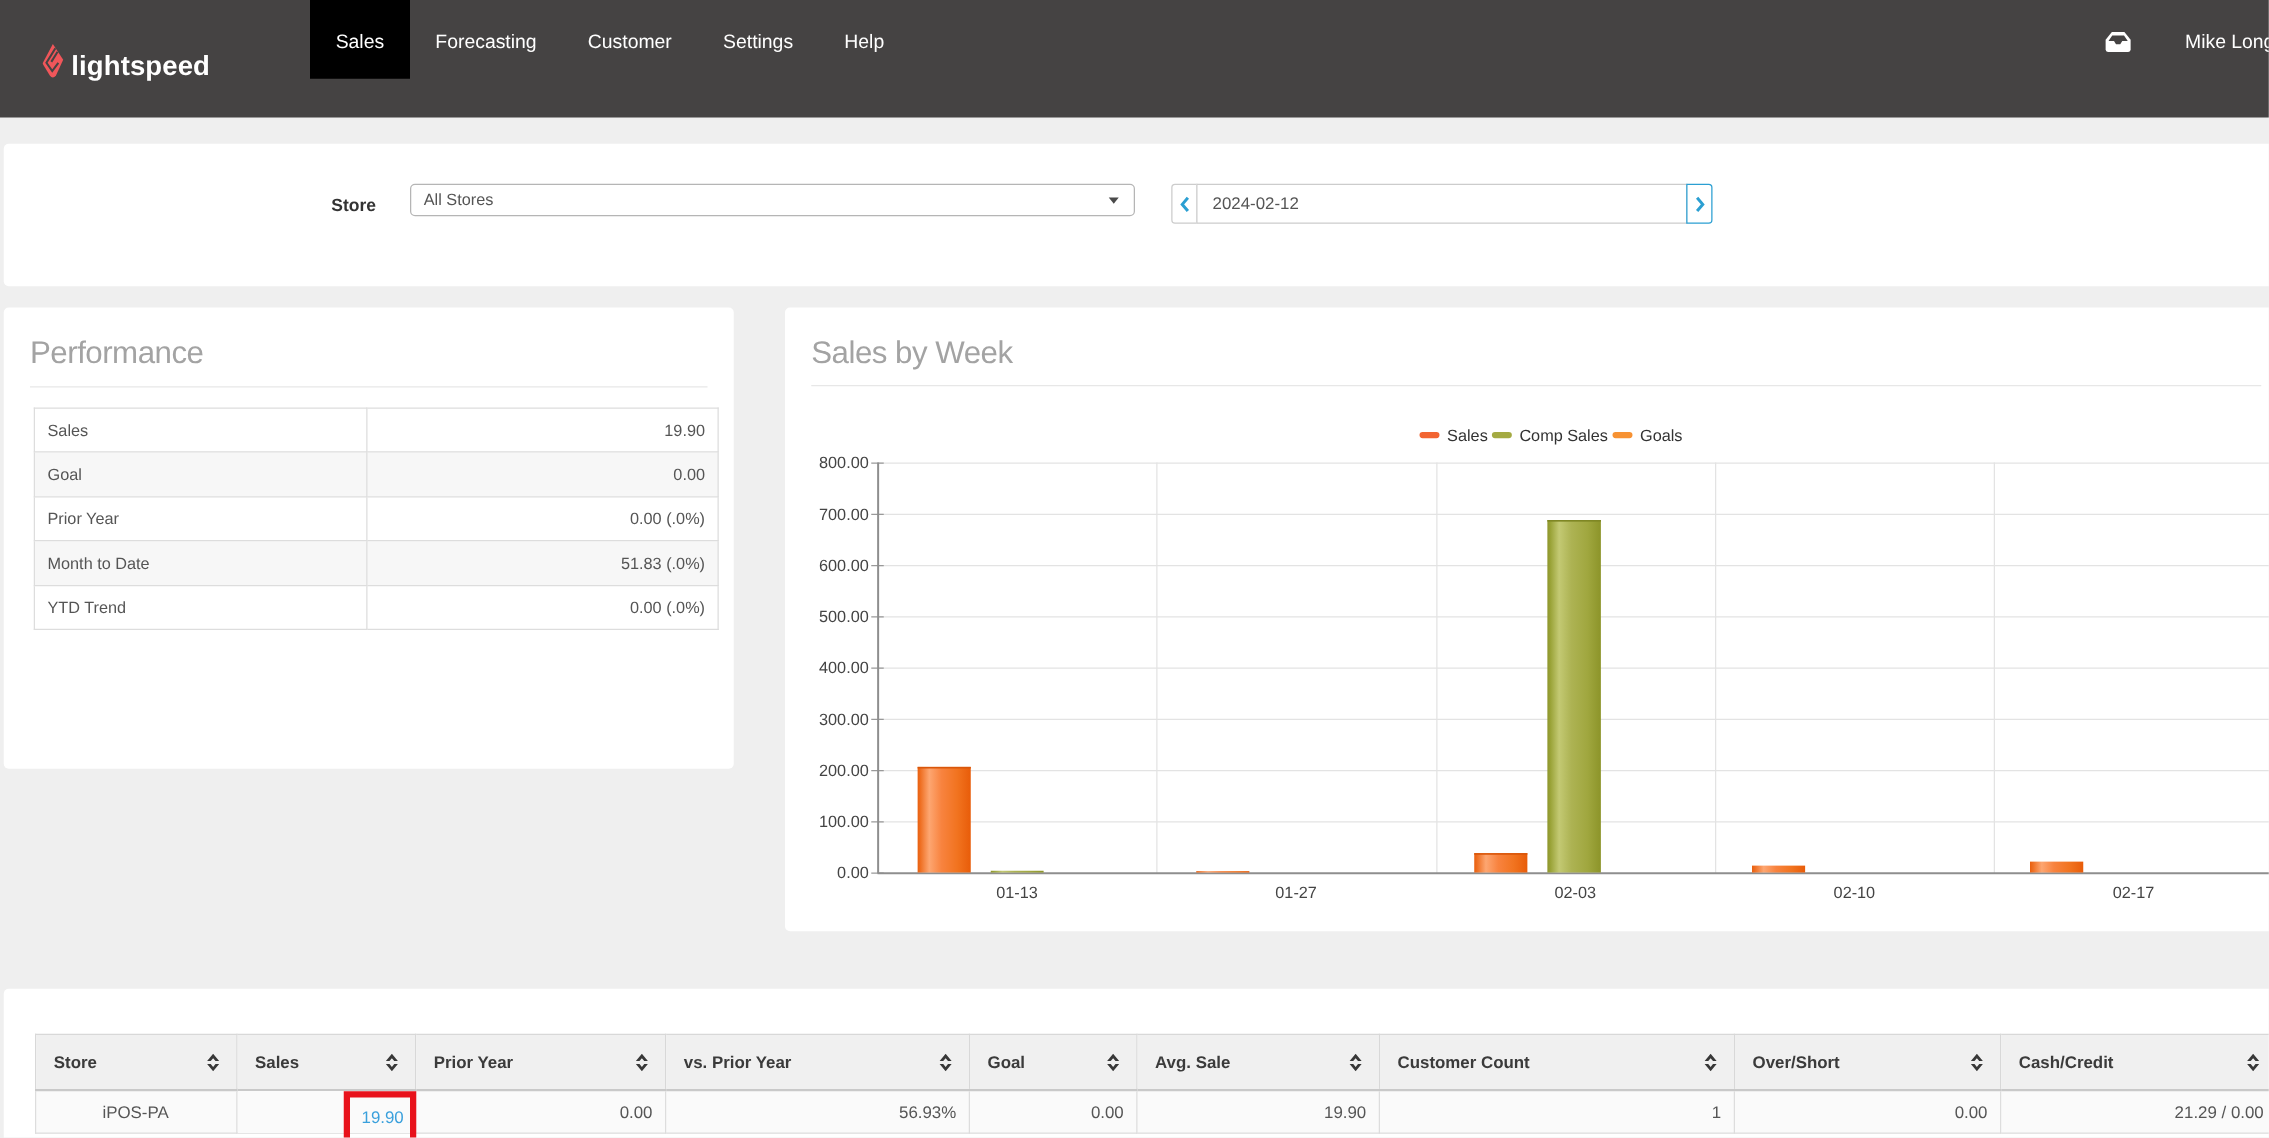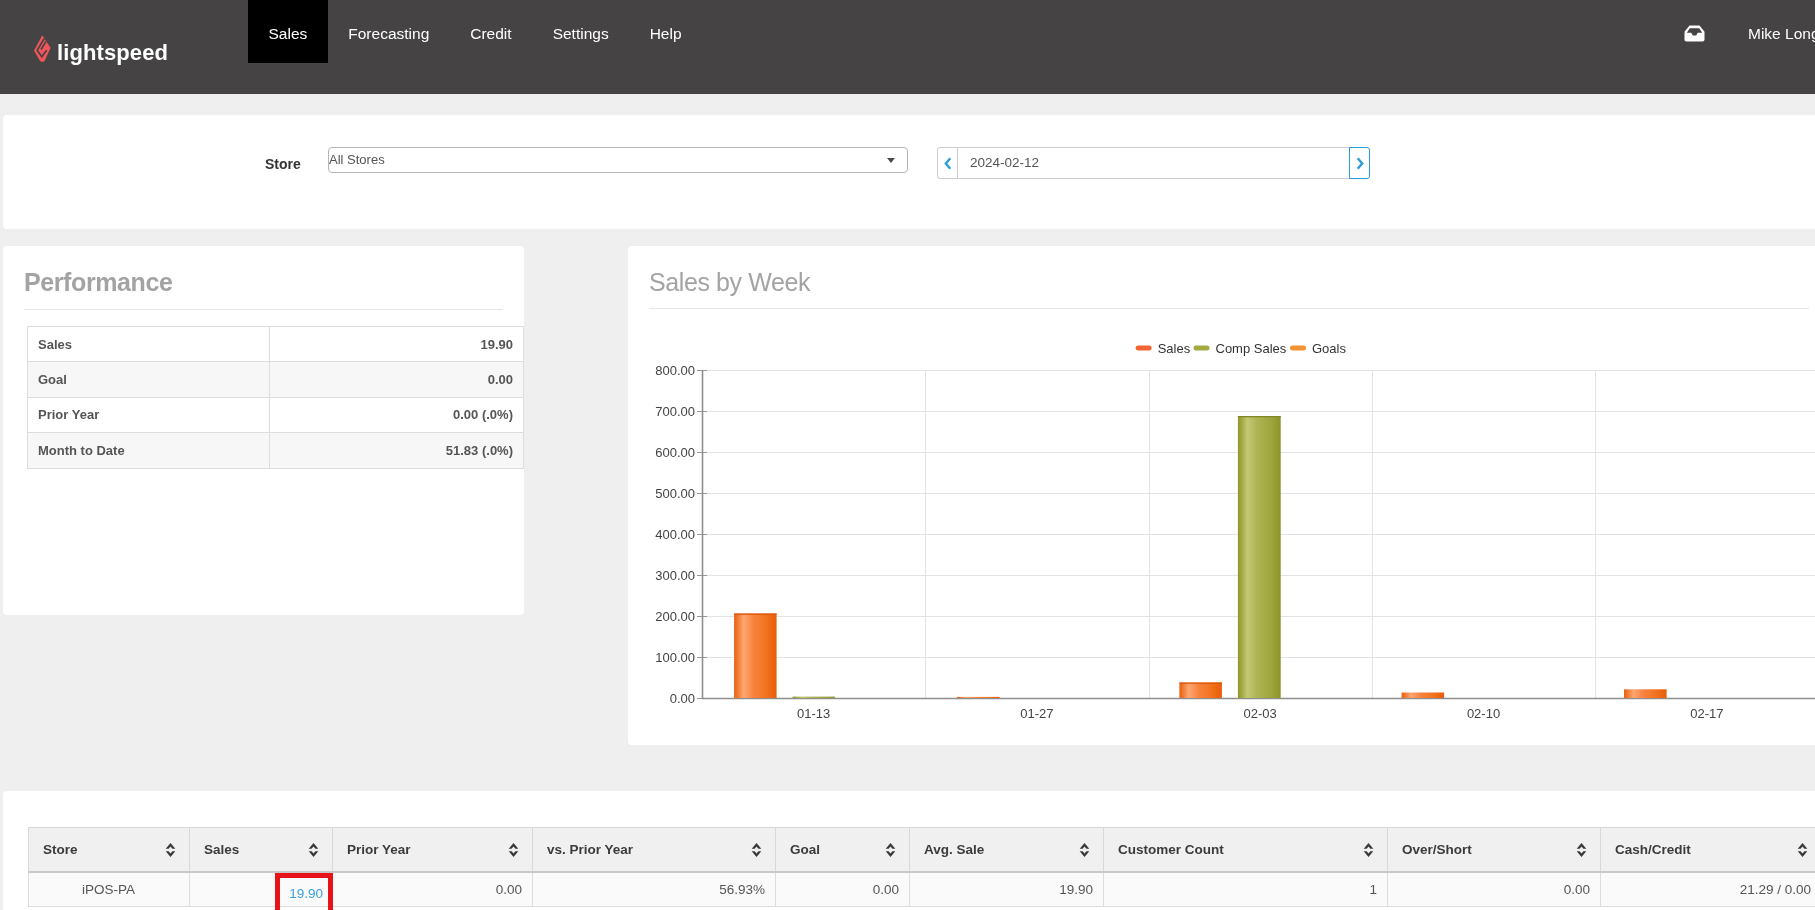--- a/index.html
+++ b/index.html
@@ -11,29 +11,29 @@
   #menu { position:absolute; left:248px; top:0; display:flex; }
   .mitem { height:63px; line-height:67px; padding:0 20.5px; color:#fff; font-size:15.5px; white-space:nowrap; }
   .mitem.active { background:#000; }
   #logotext { position:absolute; left:57px; top:40px; color:#fff; font-size:22px; font-weight:700; letter-spacing:0.1px; }
   #mikelong { position:absolute; left:1748px; top:25px; color:#fff; font-size:15.5px; }
 
   
   .panel { position:absolute; background:#fff; border-radius:4px; }
   #filter { left:3px; top:115px; width:1824px; height:114px; }
   #storelab { position:absolute; left:262px; top:41px; font-size:14px; font-weight:700; color:#333; }
-  #storesel { position:absolute; left:325px; top:32px; width:580px; height:26px; border:1px solid #b5b5b5; border-radius:4px; background:#fff; font-size:13px; color:#555; line-height:24px; padding-left:0; }
+  #storesel { position:absolute; left:325px; top:32px; width:580px; height:26px; border:1px solid #b5b5b5; border-radius:4px; background:#fff; font-size:13px; color:#555; line-height:24px; padding-left:10px; }
   #storesel .caret { position:absolute; right:12px; top:10px; width:0; height:0; border-left:4.5px solid transparent; border-right:4.5px solid transparent; border-top:5.5px solid #4a4a4a; }
   #dategrp { position:absolute; left:934px; top:32px; width:347px; height:32px; }
   #dateprev { position:absolute; left:0; top:0; width:21px; height:32px; border:1px solid #ccc; border-radius:3px 0 0 3px; background:#fff; display:flex; align-items:center; justify-content:center; }
   #dateinp { position:absolute; left:20px; top:0; width:393px; height:32px; border:1px solid #ccc; background:#fff; font-size:13.5px; color:#555; line-height:30px; padding-left:12px; }
   #datenext { position:absolute; left:412px; top:0; width:21px; height:32px; border:1px solid #2b9fd2; border-radius:0 3px 3px 0; background:#fff; display:flex; align-items:center; justify-content:center; }
 
   
-  #perf { left:3px; top:246px; width:521px; height:369px;font-weight:bold; }
+  #perf { left:3px; top:246px; width:584px; height:369px; }
   .ptitle { position:absolute; left:21px; font-size:25px; color:#a3a3a3; letter-spacing:-0.4px; top:22px; }
   .phr { position:absolute; left:21px; right:21px; top:63px; border-top:1px solid #e7e7e7; }
   #perftable { position:absolute; left:24px; top:80px; border-collapse:collapse; }
   #perftable td { border:1px solid #ddd; height:35.4px; font-size:13px; color:#555; }
   #perftable td.l { width:266px; padding-left:10px; }
   #perftable td.r { width:281px; text-align:right; padding-right:10px; }
   #perftable tr:nth-child(even) td { background:#f7f7f7; }
 
   
   #chart { left:628px; top:246px; width:1202px; height:499px; }
@@ -55,21 +55,21 @@
 <div id="nav">
   <svg id="flame" style="position:absolute;left:33.5px;top:35px" width="18.5" height="29" viewBox="0 0 38 59">
     <path d="M17 0 L0 32 L12 52 Q16.5 58.5 22 52.5 L34 26 Z" fill="#f0565a"></path>
     <path d="M21.2 7 L6.5 31 L16 44.5 L26 31" stroke="#454343" stroke-width="3.4" fill="none"></path>
     <path d="M24.8 12.8 L14.5 29.5" stroke="#454343" stroke-width="3.4" fill="none"></path>
   </svg>
   <div id="logotext">lightspeed</div>
   <div id="menu">
     <div class="mitem active">Sales</div>
     <div class="mitem">Forecasting</div>
-    <div class="mitem">Credit</div>
+    <div class="mitem">Customer</div>
     <div class="mitem">Settings</div>
     <div class="mitem">Help</div>
   </div>
   <svg style="position:absolute;left:1684px;top:25px" width="21" height="17" viewBox="0 0 21 17">
     <path d="M5.5 0.5 H15.5 L20.5 6.8 V14.6 Q20.5 16.5 18.6 16.5 H2.4 Q0.5 16.5 0.5 14.6 V6.8 Z" fill="#fff"></path>
     <path d="M5.8 3.3 L15.2 3.3 L18.2 7.8 L13.8 7.8 L12.2 10.4 L8.8 10.4 L7.2 7.8 L2.8 7.8 Z" fill="#454343"></path>
   </svg>
   <div id="mikelong">Mike Long</div>
 </div>
 
@@ -104,20 +104,24 @@
           <td class="l">Goal</td>
           <td class="r">0.00</td>
         </tr>
     <tr>
           <td class="l">Prior Year</td>
           <td class="r">0.00 (.0%)</td>
         </tr>
     <tr>
           <td class="l">Month to Date</td>
           <td class="r">51.83 (.0%)</td>
+        </tr>
+    <tr>
+          <td class="l">YTD Trend</td>
+          <td class="r">0.00 (.0%)</td>
         </tr>
   </tbody>
     </table>
 </div>
 
 <div class="panel" id="chart">
   <div class="ptitle">Sales by Week</div>
   <div class="phr" style="top:62px"></div>
   <svg width="1202" height="499" style="position:absolute;left:0;top:0">
     <defs>

